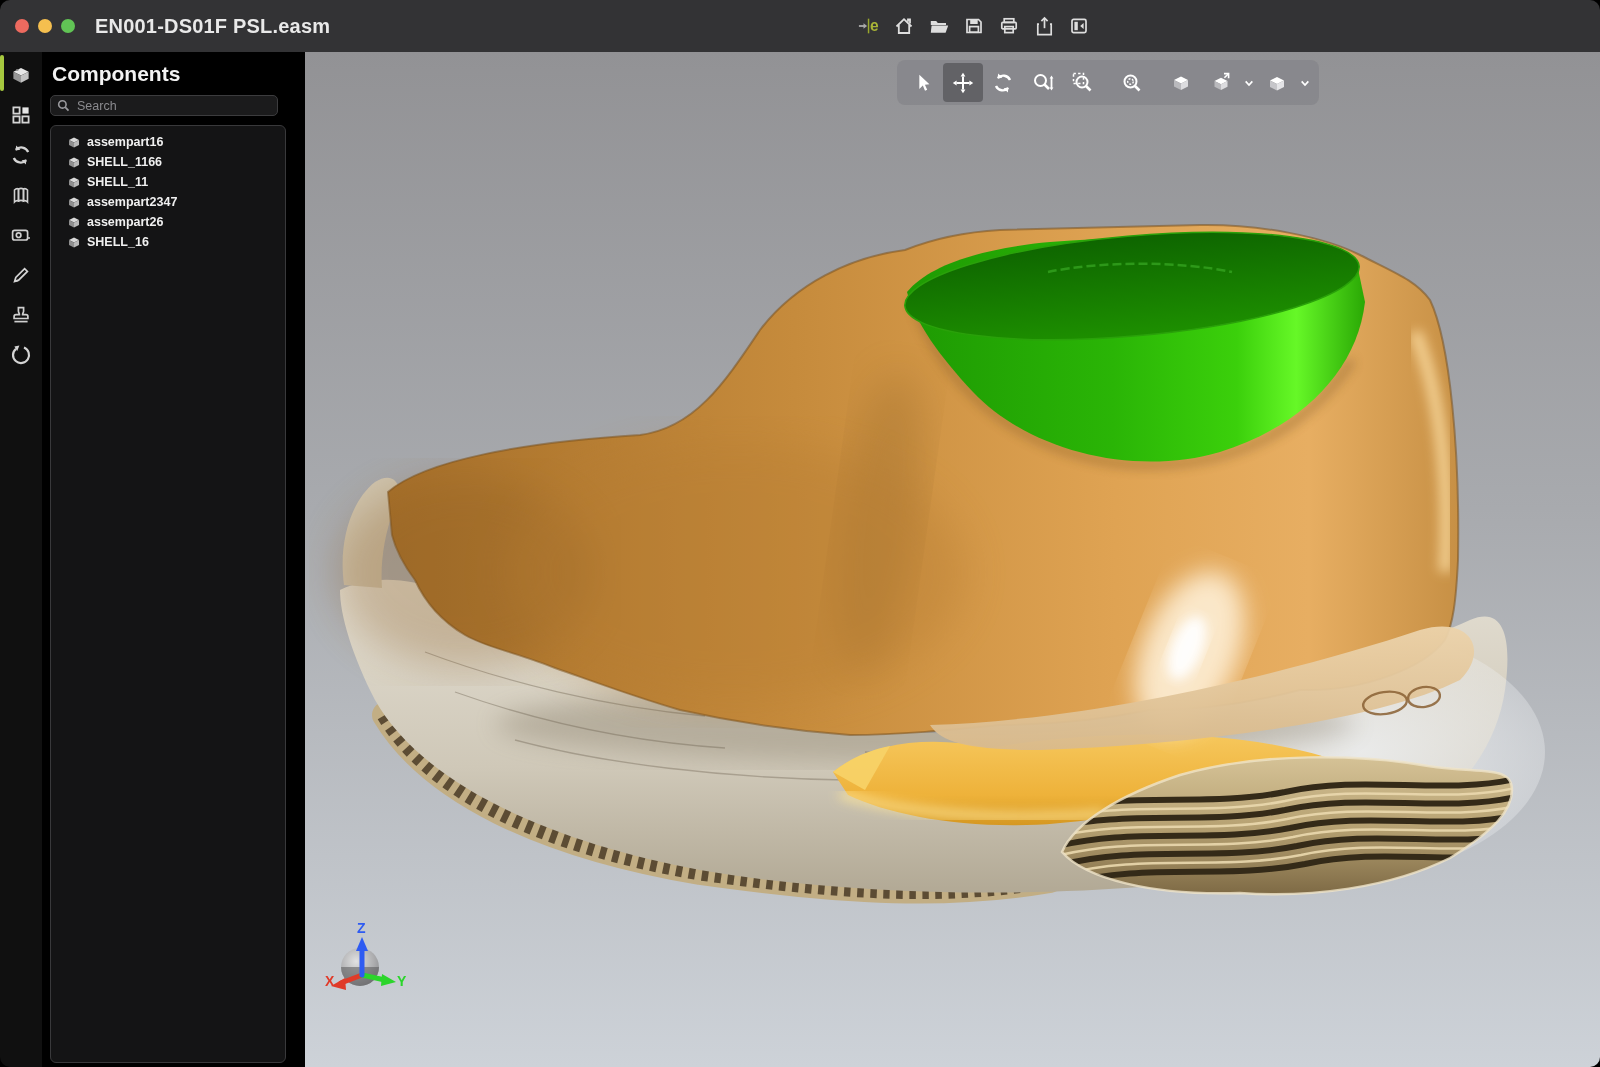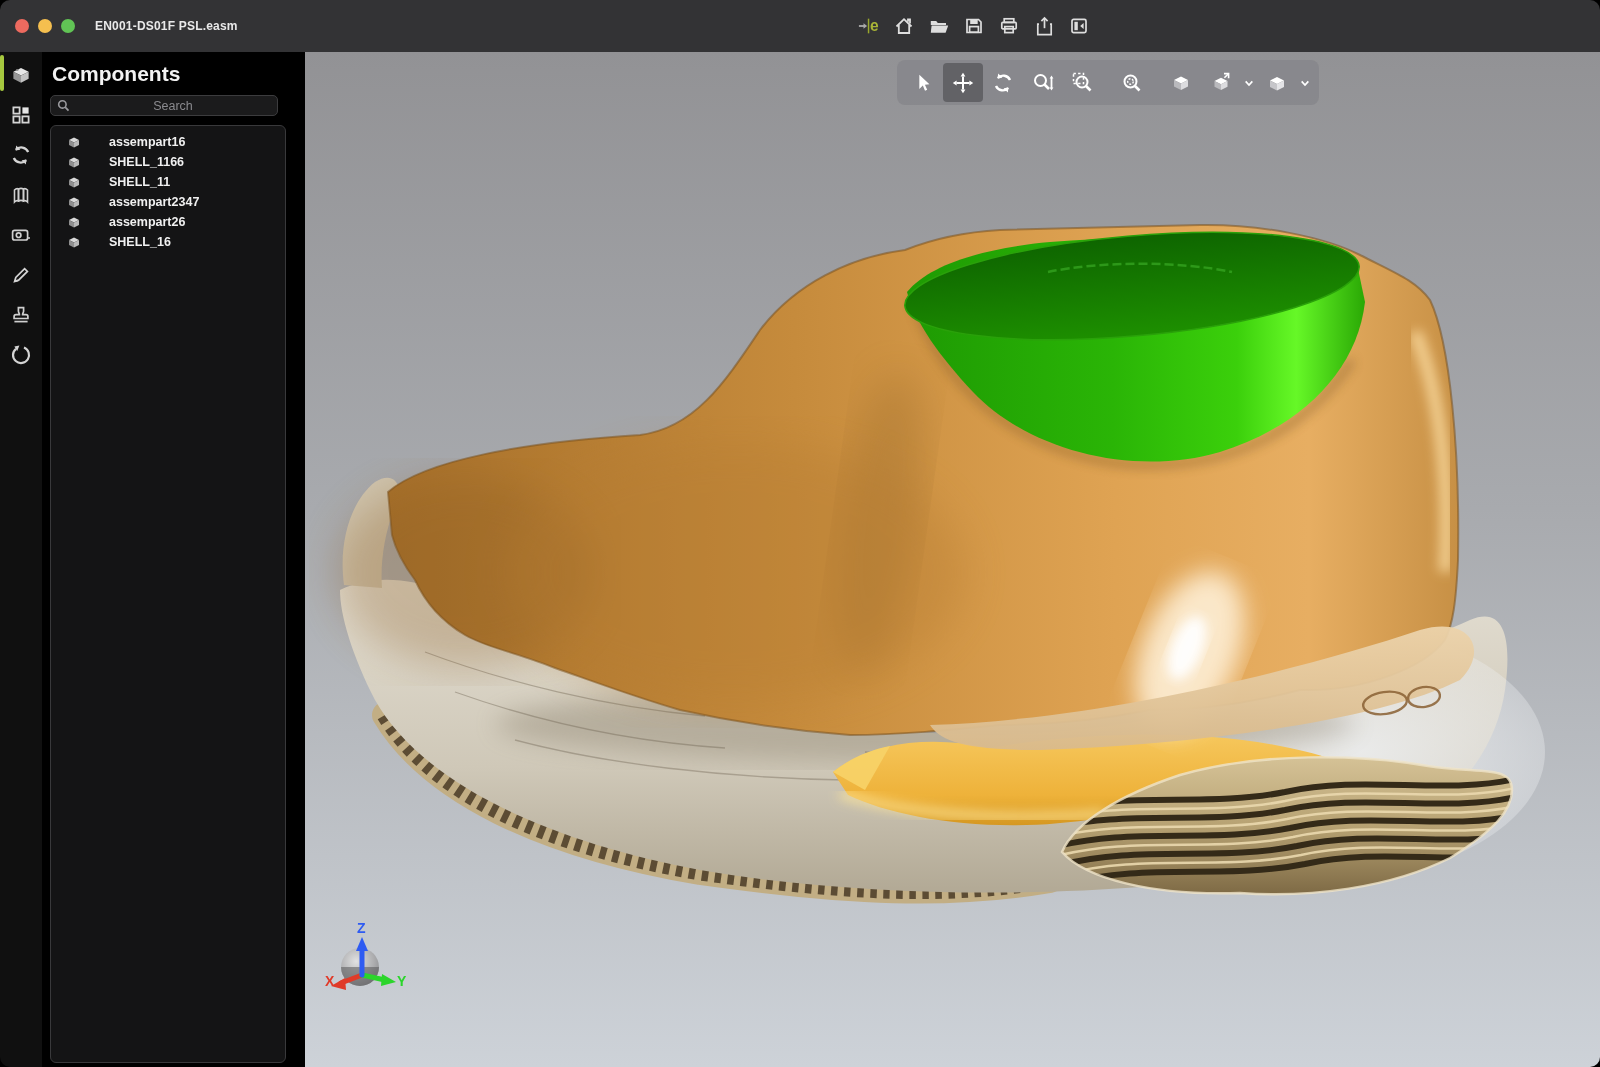--- a/index.html
+++ b/index.html
@@ -5,40 +5,40 @@
   html,body{margin:0;padding:0;background:#000;}
   body{width:1600px;height:1067px;overflow:hidden;font-family:"Liberation Sans",sans-serif;-webkit-font-smoothing:antialiased;}
   .window{position:relative;width:1600px;height:1067px;border-radius:10px;overflow:hidden;background:#000;}
   
   .titlebar{position:absolute;left:0;top:0;width:1600px;height:52px;background:#333335;display:flex;align-items:center;}
   .traffic{position:absolute;left:15px;top:0;height:52px;display:flex;align-items:center;gap:9px;}
   .tl{width:14px;height:14px;border-radius:50%;display:inline-block;}
   .tl.red{background:#ed6a5f;}
   .tl.yellow{background:#f5bf4f;}
   .tl.green{background:#61c455;}
-  .wtitle{position:absolute;left:95px;top:0;height:52px;display:flex;align-items:center;color:#e9e9e9;font-size:12px;font-weight:bold;letter-spacing:.2px;}
+  .wtitle{position:absolute;left:95px;top:0;height:52px;display:flex;align-items:center;color:#e9e9e9;font-size:20px;font-weight:bold;letter-spacing:.2px;}
   .tb-icons{position:absolute;left:858px;top:0;height:52px;display:flex;align-items:center;gap:13px;}
   .tb-btn{width:22px;height:22px;display:flex;align-items:center;justify-content:center;background:none;border:none;padding:0;cursor:default;}
   .tb-btn svg{display:block;}
   
   .main{position:absolute;left:0;top:52px;width:1600px;height:1015px;display:flex;}
   
   .toolstrip{position:relative;width:42px;height:100%;background:#101010;flex:none;display:flex;flex-direction:column;align-items:center;padding-top:3px;box-sizing:border-box;}
   .strip-btn{width:34px;height:34px;margin:3px 0;display:flex;align-items:center;justify-content:center;background:none;border:none;padding:0;}
   .active-bar{position:absolute;left:0;top:3px;width:3.5px;height:36px;background:#a6c83f;border-radius:2px;}
   
   .panel{position:relative;width:263px;height:100%;background:#000;flex:none;box-sizing:border-box;padding:8px 0 0 8px;}
   .panel-title{color:#f2f2f2;font-size:21px;font-weight:bold;margin:2px 0 9px 2px;}
   .searchbox{width:228px;height:21px;background:#1b1b1c;border:1px solid #3c3c3e;border-radius:5px;display:flex;align-items:center;padding:0 6px;box-sizing:border-box;gap:5px;}
-  .searchbox input{flex:1;background:transparent;border:none;outline:none;color:#cfcfcf;font-size:12.5px;font-family:"Liberation Sans",sans-serif;text-align:center;}
+  .searchbox input{flex:1;background:transparent;border:none;outline:none;color:#cfcfcf;font-size:12.5px;font-family:"Liberation Sans",sans-serif;}
   .searchbox input::placeholder{color:#8a8a8e;}
   .tree{margin-top:9px;width:236px;height:938px;background:#141415;border:1px solid #39393b;border-radius:6px;box-sizing:border-box;padding:6px 0 0 16px;overflow:hidden;}
   .tree-row{display:flex;align-items:center;gap:6px;height:20px;cursor:default;}
   .tree-row svg{flex:none;}
-  .tree-label{color:#f0f0f0;font-size:12.5px;font-weight:bold;white-space:nowrap;margin-left:22px;}
+  .tree-label{color:#f0f0f0;font-size:12.5px;font-weight:bold;white-space:nowrap;}
   
   .viewport{position:relative;flex:1;height:100%;background:linear-gradient(#929295 0%,#a8aaae 45%,#cdd2d8 100%);overflow:hidden;}
   .viewport > svg.scene{position:absolute;left:0;top:0;}
   .vp-toolbar{position:absolute;left:592px;top:8px;height:45px;background:rgba(136,136,140,.93);border-radius:8px;display:flex;align-items:center;padding:0 6px;gap:0;}
   .vp-btn{width:40px;height:39px;display:flex;align-items:center;justify-content:center;background:none;border:none;border-radius:4px;padding:0;}
   .vp-btn.active{background:rgba(96,96,100,.95);}
   .vp-gap{width:9px;}
   .chev{width:16px;height:39px;display:flex;align-items:center;justify-content:center;background:none;border:none;padding:0;}
 </style>
 </head>

